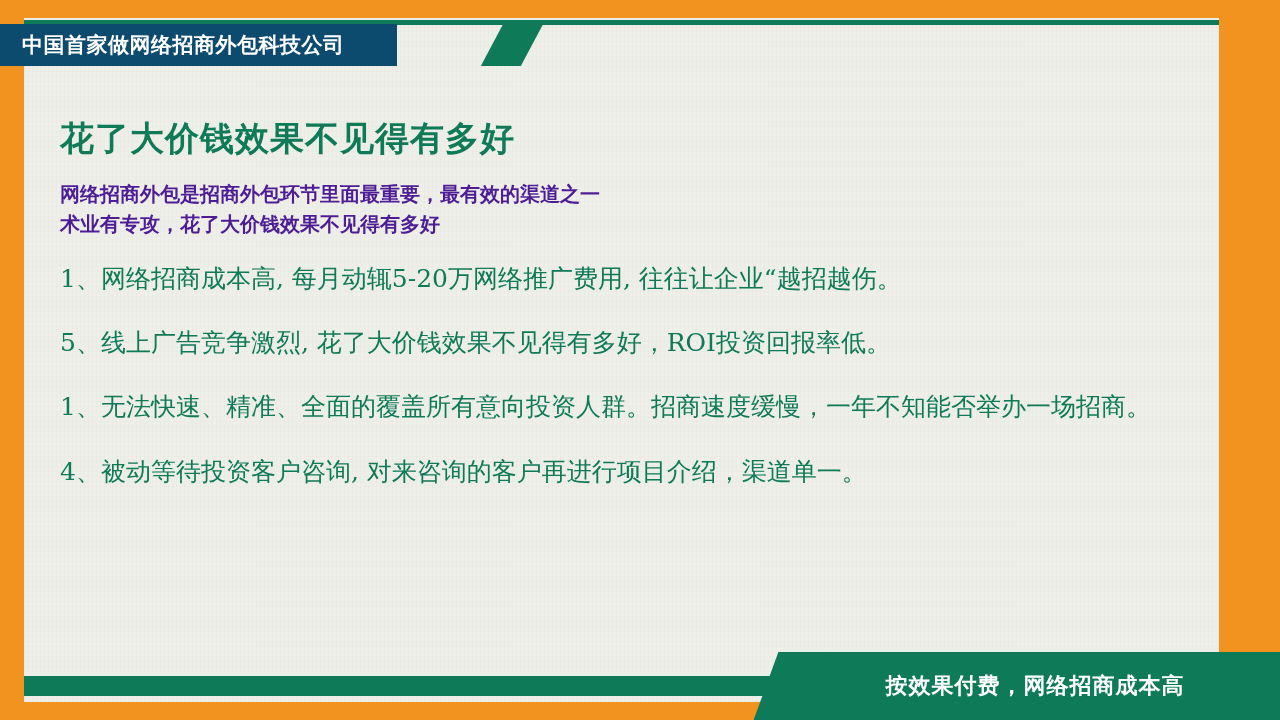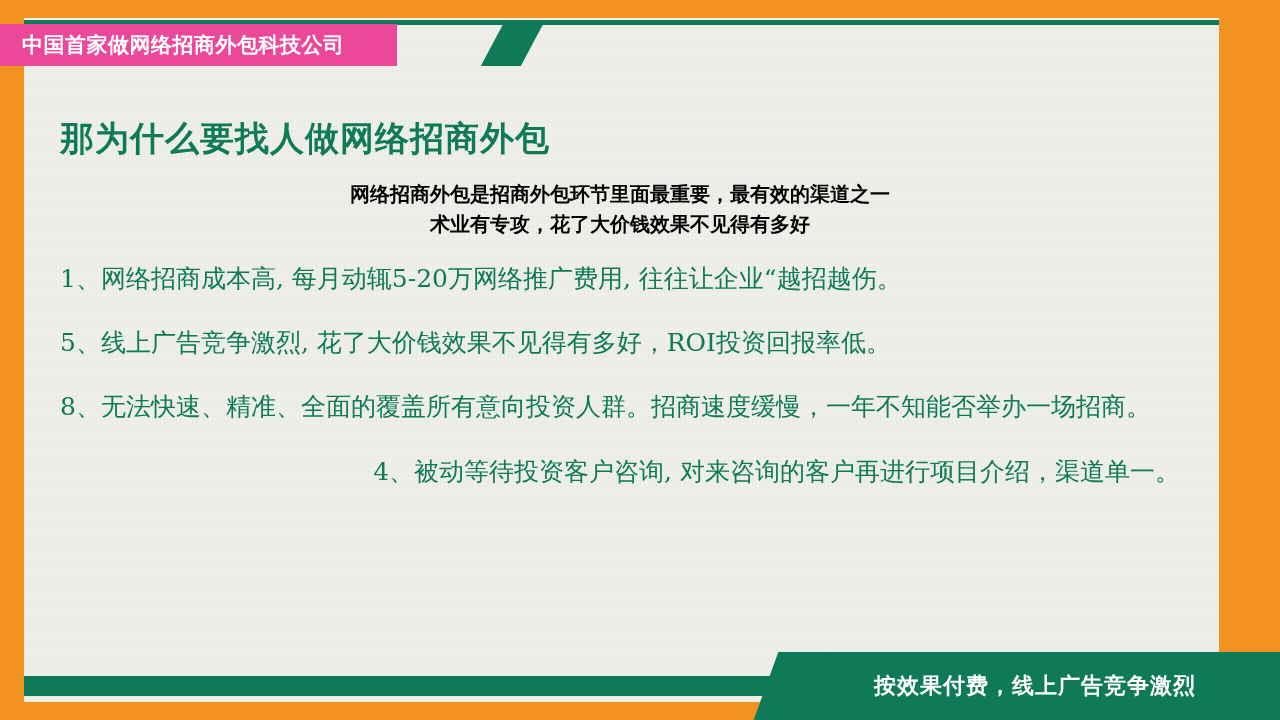--- a/index.html
+++ b/index.html
@@ -31,21 +31,21 @@
     background-image:
       repeating-linear-gradient(90deg, rgba(0,0,0,0.012) 0px, rgba(0,0,0,0.012) 1px, rgba(255,255,255,0) 1px, rgba(255,255,255,0) 4px),
       repeating-linear-gradient(0deg, rgba(0,0,0,0.010) 0px, rgba(0,0,0,0.010) 1px, rgba(255,255,255,0) 1px, rgba(255,255,255,0) 5px);
   }
   
   .top-ribbon {
     position: absolute;
     left: 0;
     top: 24px;
     height: 42px;
-    background: #ec4899;
+    background: #0c4a6e;
     display: flex;
     align-items: center;
     padding-left: 22px;
     padding-right: 52px;
     box-sizing: border-box;
   }
   .top-ribbon-text {
     color: #FFFFFF;
     font-size: 21px;
     font-weight: bold;
@@ -77,40 +77,39 @@
   }
   .headline {
     color: #0E7A57;
     font-size: 34px;
     font-weight: bold;
     letter-spacing: 1px;
     margin: 0 0 20px 0;
     line-height: 1.2;
   }
   .subline {
-    color: #000000;
+    color: #4c1d95;
     font-size: 20px;
     font-weight: bold;
     line-height: 1.5;
     margin: 0 0 22px 0;
-    text-align: center;
   }
   .subline div {
     white-space: nowrap;
   }
   .bullets {
   }
   .bullet {
     color: #0E7A57;
     font-family: "DejaVu Serif", "Liberation Serif", serif;
     font-size: 25px;
     line-height: 1.45;
     margin-bottom: 28px;
   }
-  .bullet:last-child { margin-bottom: 0; text-align: right; }
+  .bullet:last-child { margin-bottom: 0; }
 
   
   .bottom-left-bar {
     position: absolute;
     left: 24px;
     bottom: 24px;
     width: 740px;
     height: 20px;
     background: #0E7A57;
   }
@@ -161,33 +160,33 @@
 
   <div class="page-panel"></div>
   <div class="top-thin-line"></div>
 
   <div class="top-ribbon">
     <span class="top-ribbon-text">中国首家做网络招商外包科技公司</span>
   </div>
   <div class="ribbon-tail" style="left:492px;width:40px;"></div>
 
   <div class="content">
-    <h1 class="headline">那为什么要找人做网络招商外包</h1>
+    <h1 class="headline">花了大价钱效果不见得有多好</h1>
 
     <div class="subline">
       <div>网络招商外包是招商外包环节里面最重要，最有效的渠道之一</div>
       <div>术业有专攻，花了大价钱效果不见得有多好</div>
     </div>
 
     <div class="bullets">
       <div class="bullet">1、网络招商成本高, 每月动辄5-20万网络推广费用, 往往让企业“越招越伤。</div>
       <div class="bullet">5、线上广告竞争激烈, 花了大价钱效果不见得有多好，ROI投资回报率低。</div>
-      <div class="bullet">8、无法快速、精准、全面的覆盖所有意向投资人群。招商速度缓慢，一年不知能否举办一场招商。</div>
+      <div class="bullet">1、无法快速、精准、全面的覆盖所有意向投资人群。招商速度缓慢，一年不知能否举办一场招商。</div>
       <div class="bullet">4、被动等待投资客户咨询, 对来咨询的客户再进行项目介绍，渠道单一。</div>
     </div>
   </div>
 
   <div class="bottom-left-bar"></div>
   <div class="bottom-right-bar">
-    <span class="bottom-right-text">按效果付费，线上广告竞争激烈</span>
+    <span class="bottom-right-text">按效果付费，网络招商成本高</span>
   </div>
 
 </div>
 
 </body></html>

